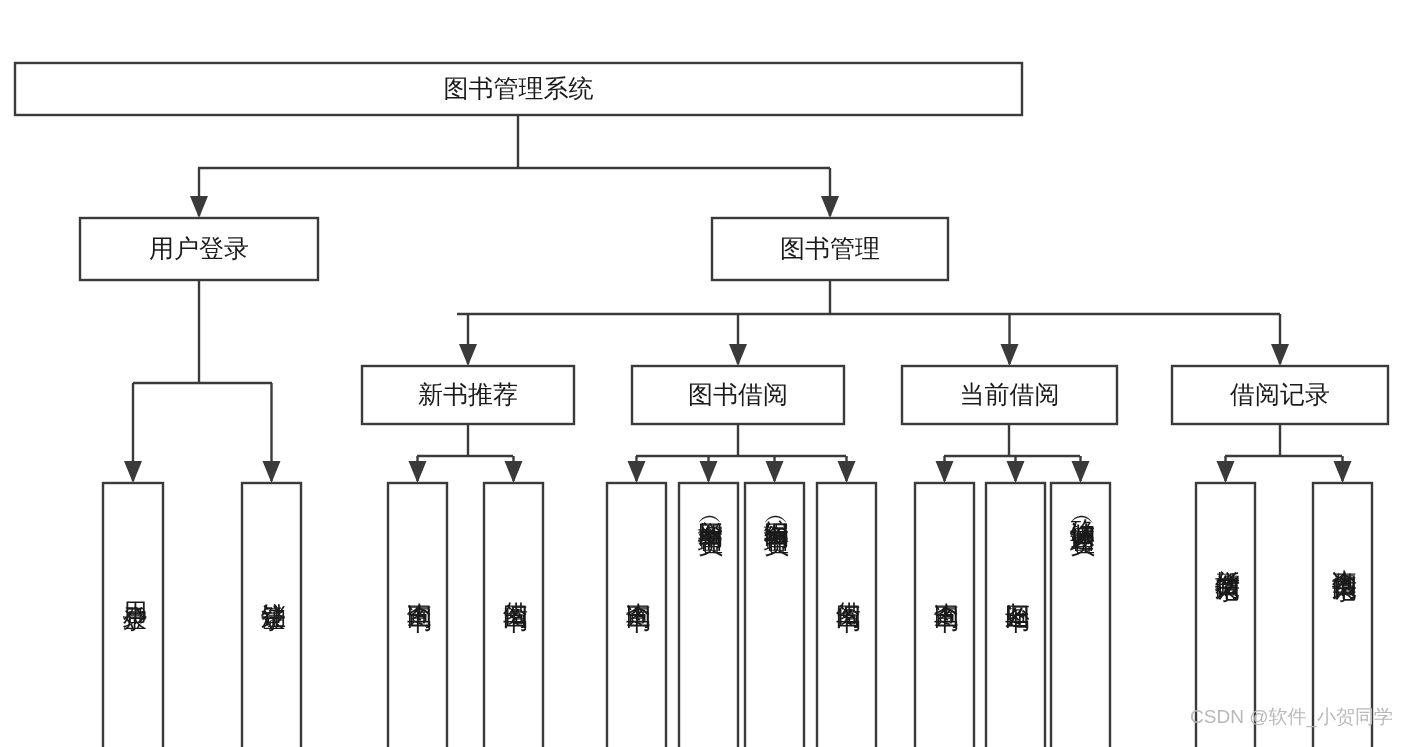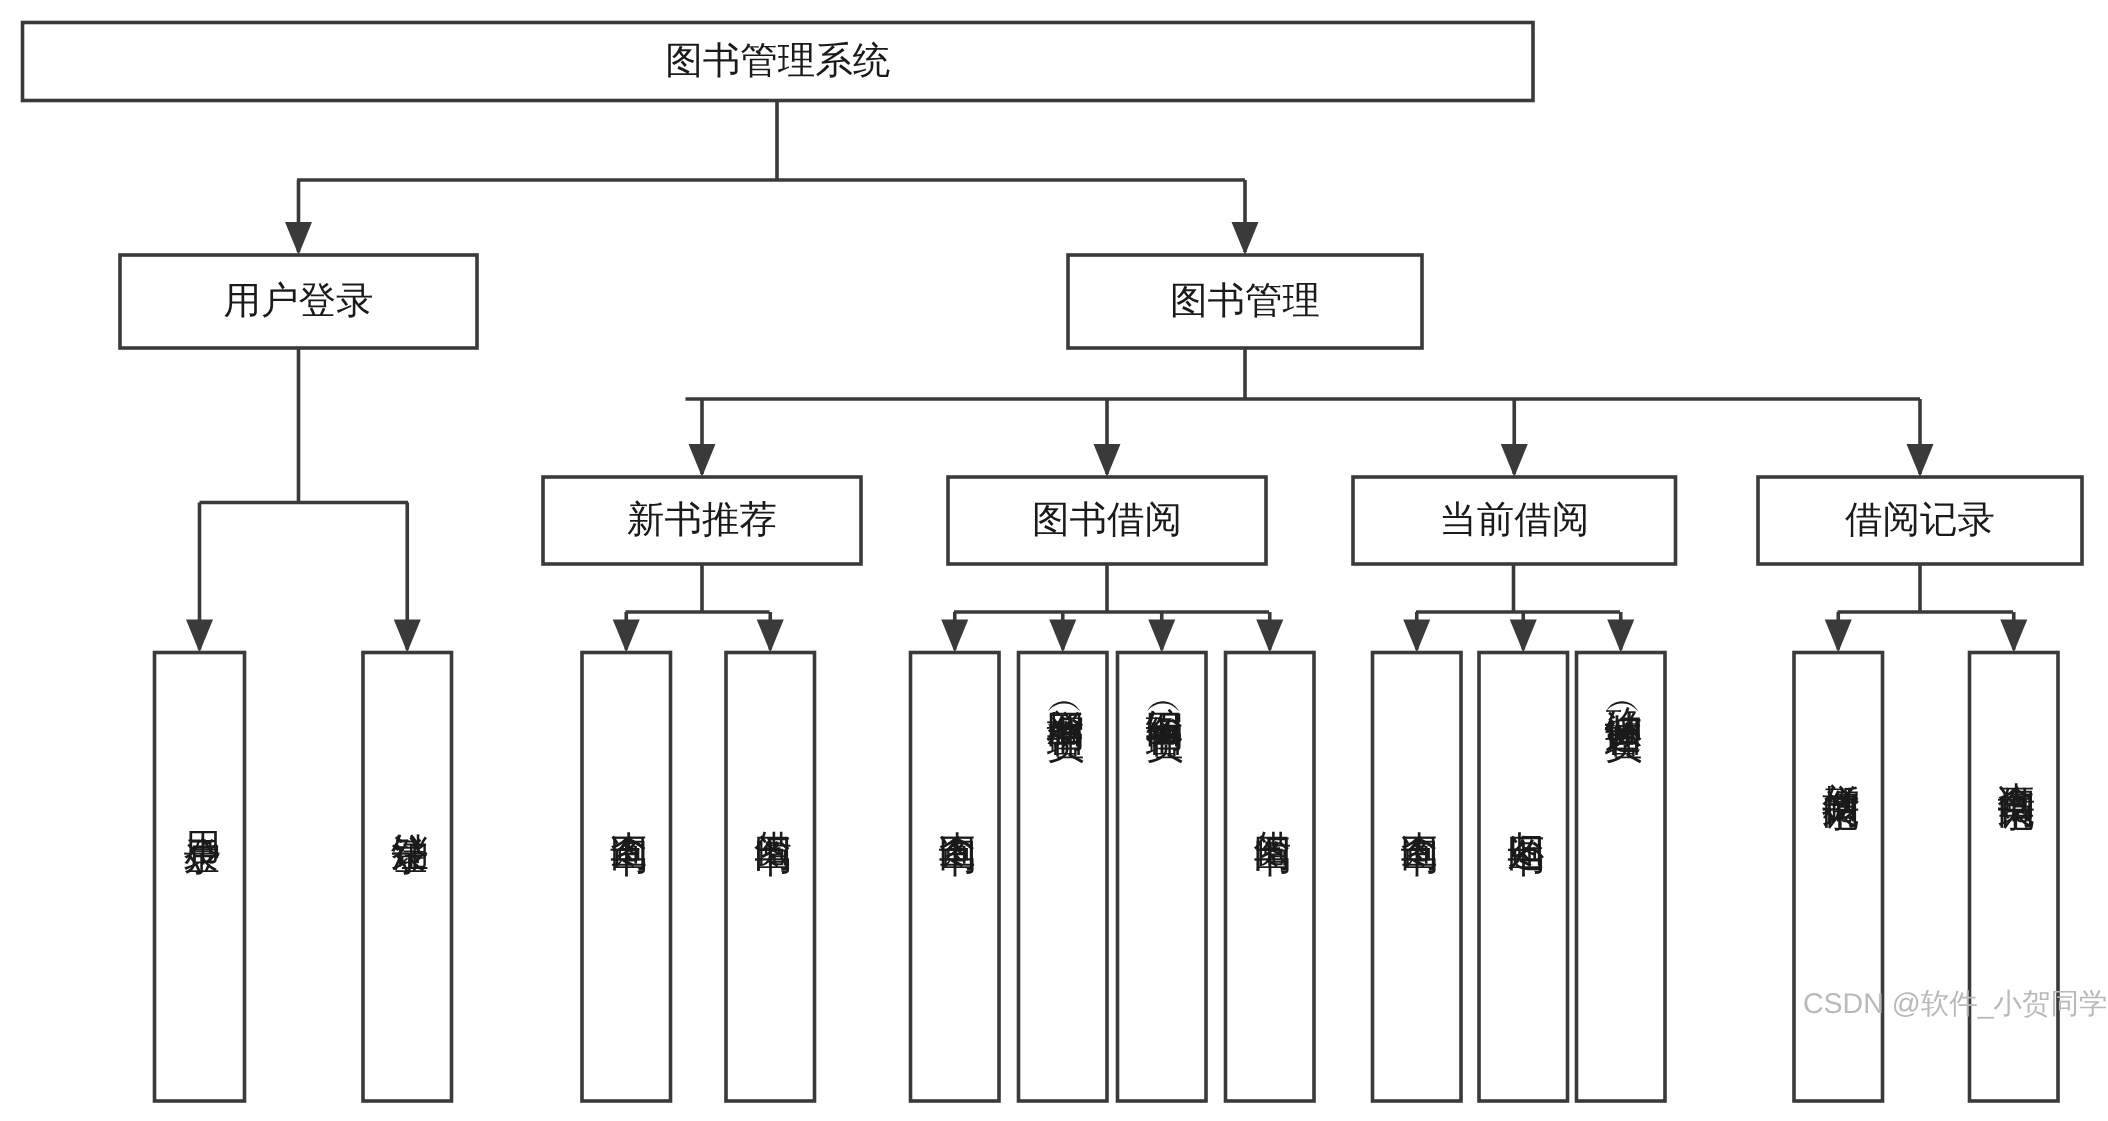--- a/index.html
+++ b/index.html
@@ -11,20 +11,21 @@
     width: 1405px;
     height: 747px;
     font-family: "Liberation Sans", "DejaVu Sans", sans-serif;
     overflow: hidden;
     position: relative;
   }
   #diagram-root {
     position: relative;
     width: 1405px;
     height: 688px;
+    margin-top: 48px;
   }
   svg.diagram-canvas {
     position: absolute;
     top: 0;
     left: 0;
     width: 1405px;
     height: 747px;
   }
   .node-box {
     fill: #ffffff;
@@ -51,21 +52,21 @@
     font-size: 25px;
   }
   .label-v {
     font-size: 25px;
     writing-mode: vertical-rl;
     text-orientation: upright;
     letter-spacing: 2px;
   }
   .watermark {
     position: absolute;
-    right: 0;
+    right: 12px;
     bottom: 6px;
     font-size: 19px;
     color: #b9b9b9;
     font-family: "Liberation Sans", "DejaVu Sans", sans-serif;
     white-space: nowrap;
     pointer-events: none;
     user-select: none;
     text-align: right;
   }
 </style>

